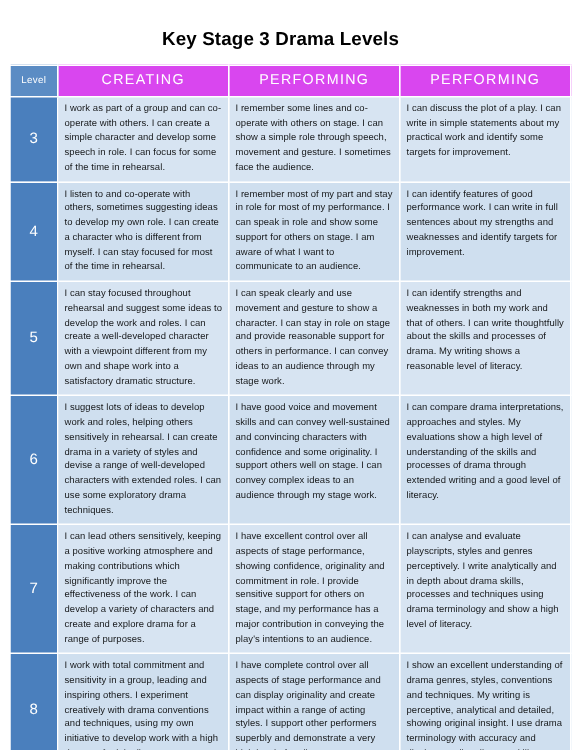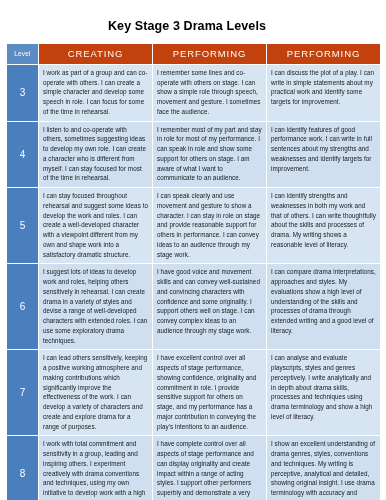--- a/index.html
+++ b/index.html
@@ -36,21 +36,21 @@
     border-collapse: collapse;
     table-layout: fixed;
     width: 374px;
     margin: 0 auto;
     background: #ffffff;
   }
   table.levels col.c-level { width: 32px; }
   table.levels col.c-body  { width: 114px; }
 
   thead th {
-    background: #c2410c;
+    background: #d946ef;
     color: #ffffff;
     border: 1px solid #ffffff;
     font-weight: normal;
     padding: 4px 2px 5px 2px;
     vertical-align: middle;
     text-align: center;
   }
   thead th.level-head {
     font-size: 6.5px;
     letter-spacing: 0.2px;

